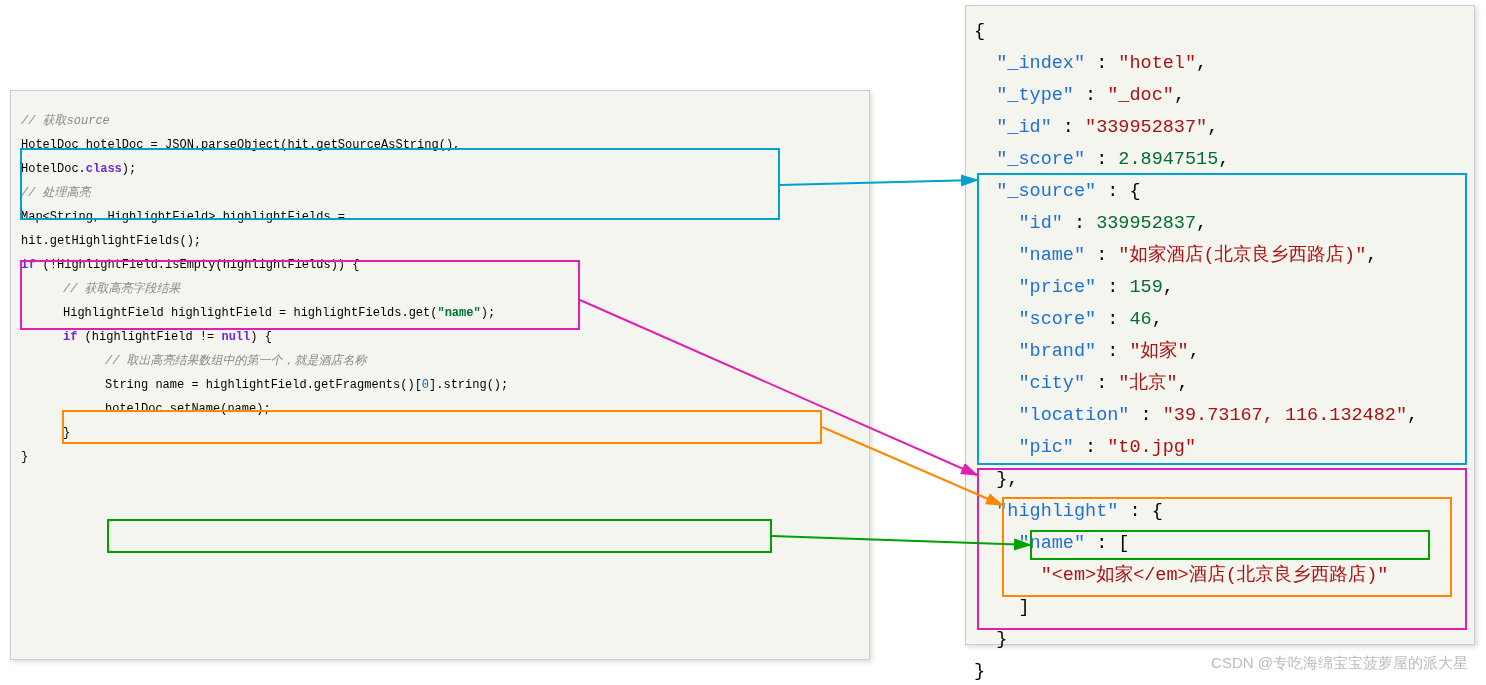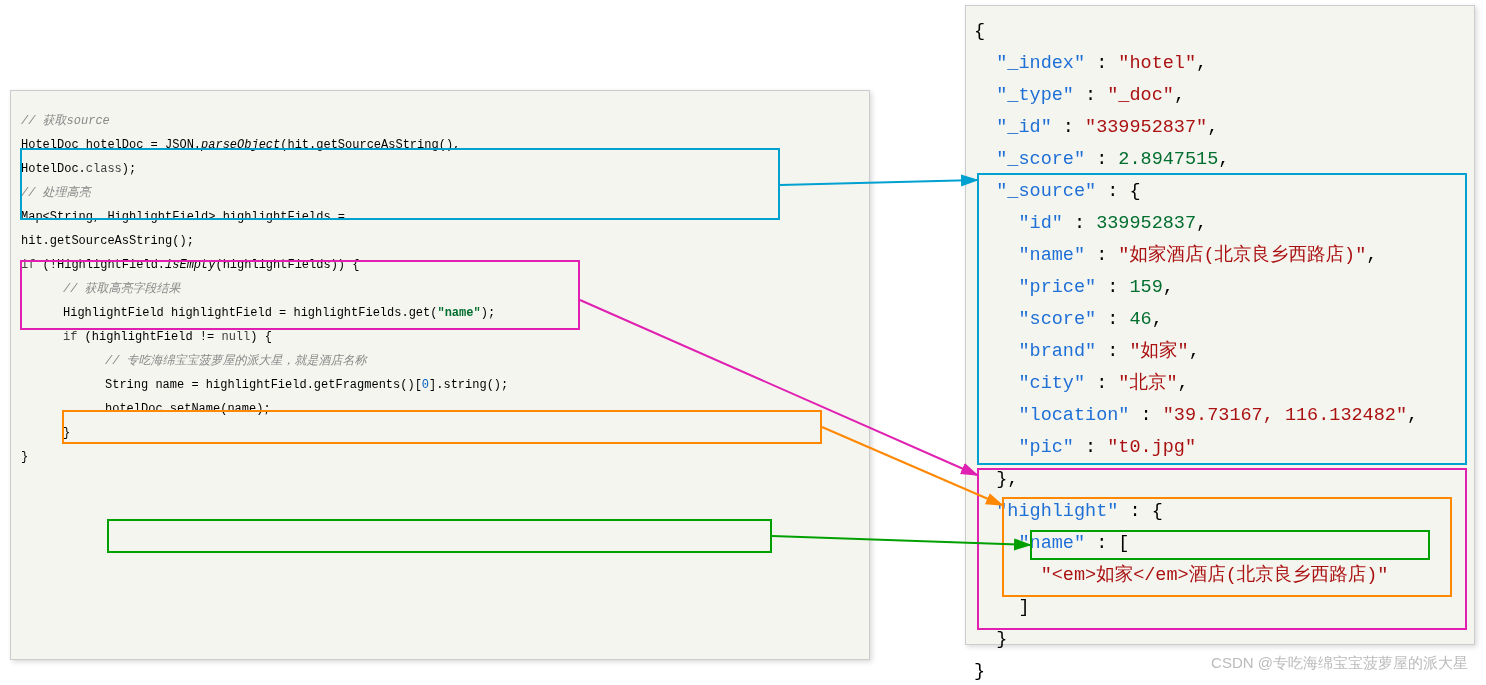--- a/index.html
+++ b/index.html
@@ -30,22 +30,22 @@
   .right-panel {
     left: 965px;
     top: 5px;
     width: 510px;
     height: 640px;
     padding: 10px 8px;
     font-size: 18.5px;
     line-height: 1.73;
   }
   .comment { color: #888888; font-style: italic; }
-  .kw { color: #404040; font-weight: normal; }
-  .method-it { font-style: italic; }
+  .kw { color: #6d28d9; font-weight: bold; }
+  .method-it { }
   .str { color: #aa1111; }
   .num { color: #006e2e; text-align: right; }
   .key { color: #1e6fd6; }
   .indent1 { padding-left: 42px; display: block; }
   .indent2 { padding-left: 84px; display: block; }
 
   .box {
     position: absolute;
     box-sizing: border-box;
     z-index: 5;
@@ -78,32 +78,32 @@
 <div class="panel left-panel">
   <div><span class="comment">// 获取source</span></div>
   <div>
     <span>HotelDoc hotelDoc = JSON.</span><span class="method-it">parseObject</span><span>(hit.getSourceAsString(),</span>
   </div>
   <div>
     <span>HotelDoc.</span><span class="kw">class</span><span>);</span>
   </div>
   <div><span class="comment">// 处理高亮</span></div>
   <div><span>Map&lt;String, HighlightField&gt; highlightFields =</span></div>
-  <div><span>hit.getSourceAsString();</span></div>
+  <div><span>hit.getHighlightFields();</span></div>
   <div>
     <span class="kw">if</span><span> (!HighlightField.</span><span class="method-it">isEmpty</span><span>(highlightFields)) {</span>
   </div>
   <span class="indent1"><span class="comment">// 获取高亮字段结果</span></span>
   <span class="indent1">
     <span>HighlightField highlightField = highlightFields.get(</span><span class="num" style="font-weight:bold;">"name"</span><span>);</span>
   </span>
   <span class="indent1">
     <span class="kw">if</span><span> (highlightField != </span><span class="kw">null</span><span>) {</span>
   </span>
-  <span class="indent2"><span class="comment">// 专吃海绵宝宝菠萝屋的派大星，就是酒店名称</span></span>
+  <span class="indent2"><span class="comment">// 取出高亮结果数组中的第一个，就是酒店名称</span></span>
   <span class="indent2">
     <span>String name = highlightField.getFragments()[</span><span style="color:#0060c0">0</span><span>].string();</span>
   </span>
   <span class="indent2"><span>hotelDoc.setName(name);</span></span>
   <span class="indent1"><span>}</span></span>
   <div><span>}</span></div>
 </div>
 
 <div class="panel right-panel">
   <div>{</div>

